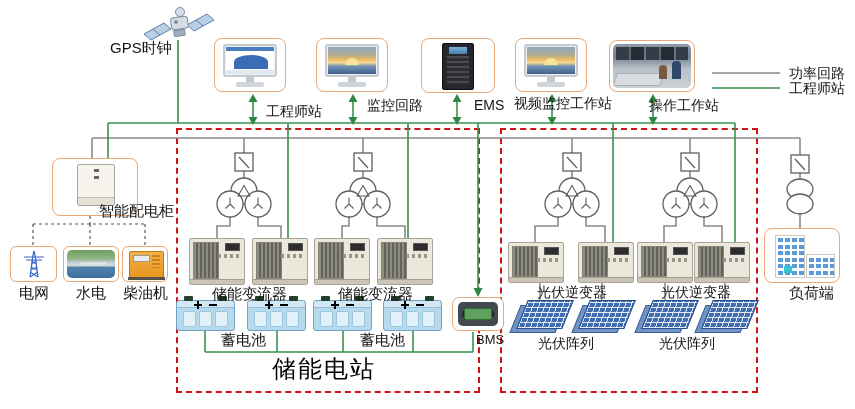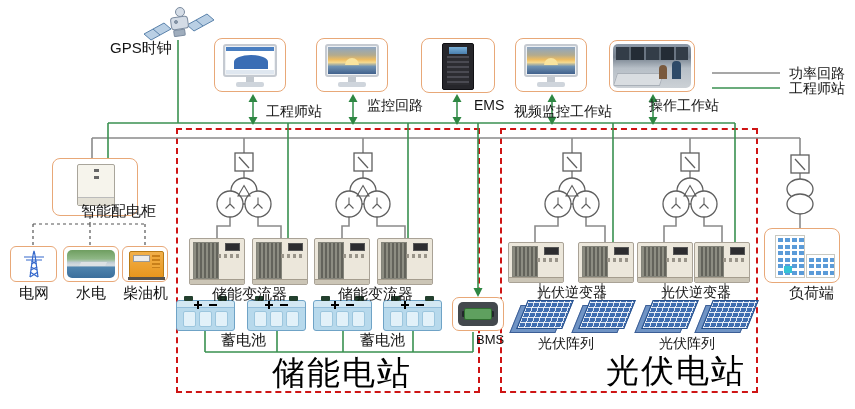--- a/index.html
+++ b/index.html
@@ -1,21 +1,21 @@
 <!DOCTYPE html>
 <html><head>
 <meta charset="utf-8">
 <style>
   html,body{margin:0;padding:0;background:#fff;}
   #stage{position:relative;width:855px;height:409px;background:#fff;overflow:hidden;
          font-family:"Liberation Sans","DejaVu Sans",sans-serif;}
   
   .lbl{position:absolute;font-size:14px;color:#141414;line-height:1.05;white-space:nowrap;z-index:6;}
   .lbl-md{font-size:15px;}
-  .lbl-title{font-size:33px;font-weight:500;letter-spacing:2px;color:#000;}
+  .lbl-title{font-size:24px;font-weight:500;letter-spacing:2px;color:#000;}
   .box-o{position:absolute;background:#fff;border:1.6px solid #e8a878;border-radius:8px;
          box-sizing:border-box;z-index:4;}
   .station{position:absolute;border:2.5px dashed #ce1414;box-sizing:border-box;z-index:1;}
   #wires{position:absolute;left:0;top:0;z-index:2;}
   
   .mon{position:absolute;left:8px;top:5px;width:54px;height:33px;background:#eef1f4;
        border:2px solid #c5cad1;border-radius:3px;box-sizing:border-box;}
   .scr{position:absolute;inset:1px;overflow:hidden;background:#fff;}
   .scr-chart .hdr{height:4px;background:#4a7fc1;}
   .scr-chart .hill{position:absolute;bottom:5px;left:8px;width:34px;height:14px;
@@ -254,34 +254,34 @@
       <div class="dmon"></div>
         <div class="ddesk"></div>
         <div class="dperson"></div>
         <div class="dperson2"></div>
     </div>
   </div>
 
   <div class="lbl" style="left:266px;top:104px">工程师站</div>
   <div class="lbl" style="left:367px;top:98px">监控回路</div>
   <div class="lbl" style="left:474px;top:98px">EMS</div>
-  <div class="lbl" style="left:514px;top:104px">视频监控工作站</div>
+  <div class="lbl" style="left:514px;top:96px">视频监控工作站</div>
   <div class="lbl" style="left:649px;top:98px">操作工作站</div>
 
   <div class="lbl" style="left:789px;top:66px">功率回路</div>
   <div class="lbl" style="left:789px;top:81px">工程师站</div>
 
   <div class="box-o" style="left:52px;top:158px;width:86px;height:58px">
     <div class="cabdev">
       <div class="cdot"></div>
         <div class="cdot"></div>
         <div class="cstrip"></div>
     </div>
   </div>
-  <div class="lbl lbl-md" style="left:81px;top:203px">智能配电柜</div>
+  <div class="lbl lbl-md" style="left:99px;top:203px">智能配电柜</div>
 
   <div class="box-o" style="left:10px;top:246px;width:47px;height:36px;border-radius:6px">
     <svg width="40" height="29" style="position:absolute;left:3px;top:2px">
       <g stroke="#3468cc" stroke-width="1.2" fill="none">
         <path d="M16 28 L19 6 M24 28 L21 6"></path>
         <path d="M16 28 L24 23 M24 28 L16 23 M16.8 21 L23.2 18 M23.2 21 L16.8 18 M17.5 15 L22.5 12 M22.5 15 L17.5 12"></path>
         <path d="M10 8 H30 M12 11 H28 M19 6 L20 2 L21 6"></path>
       </g>
     </svg>
   </div>
@@ -461,21 +461,20 @@
       <div class="pvmain"></div>
     </div>
   <div class="pv" style="left:697px;top:299px">
       <div class="pvback"></div>
       <div class="pvmain"></div>
     </div>
 
   <div class="lbl" style="left:538px;top:336px">光伏阵列</div>
   <div class="lbl" style="left:659px;top:336px">光伏阵列</div>
 
-  <div class="lbl lbl-title" style="left:606px;top:354px">光伏电站</div>
 
   <div class="box-o" style="left:764px;top:228px;width:76px;height:55px">
     <div>
       <div class="bwin b1"></div>
         <div class="bwin b2"></div>
       <div class="bdoor" style="left:19px;bottom:9px"></div>
     </div>
   </div>
   <div class="lbl lbl-md" style="left:789px;top:285px">负荷端</div>
 

